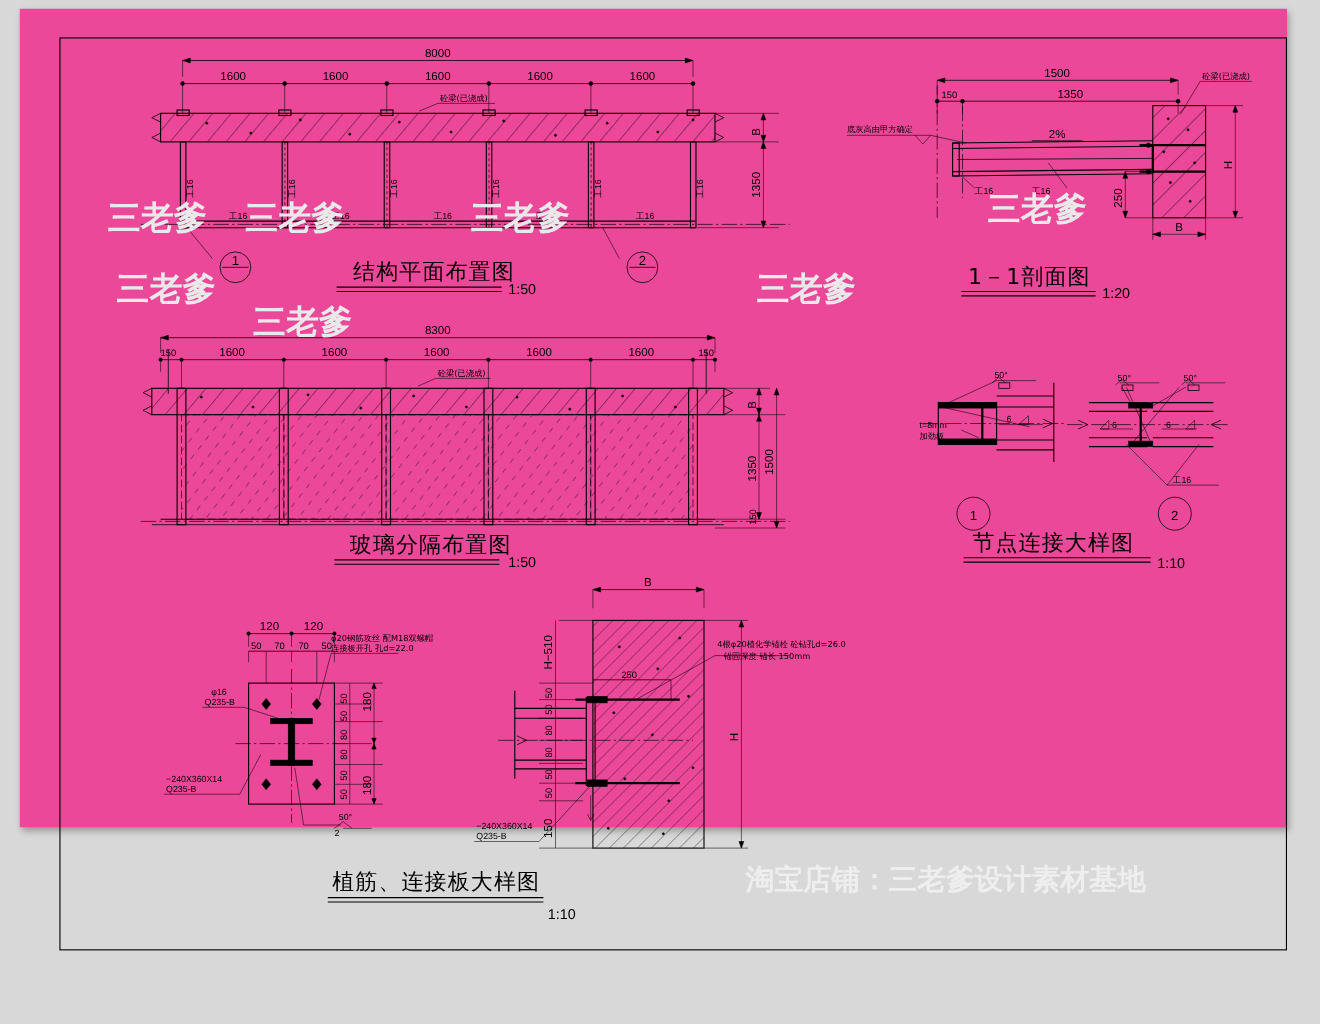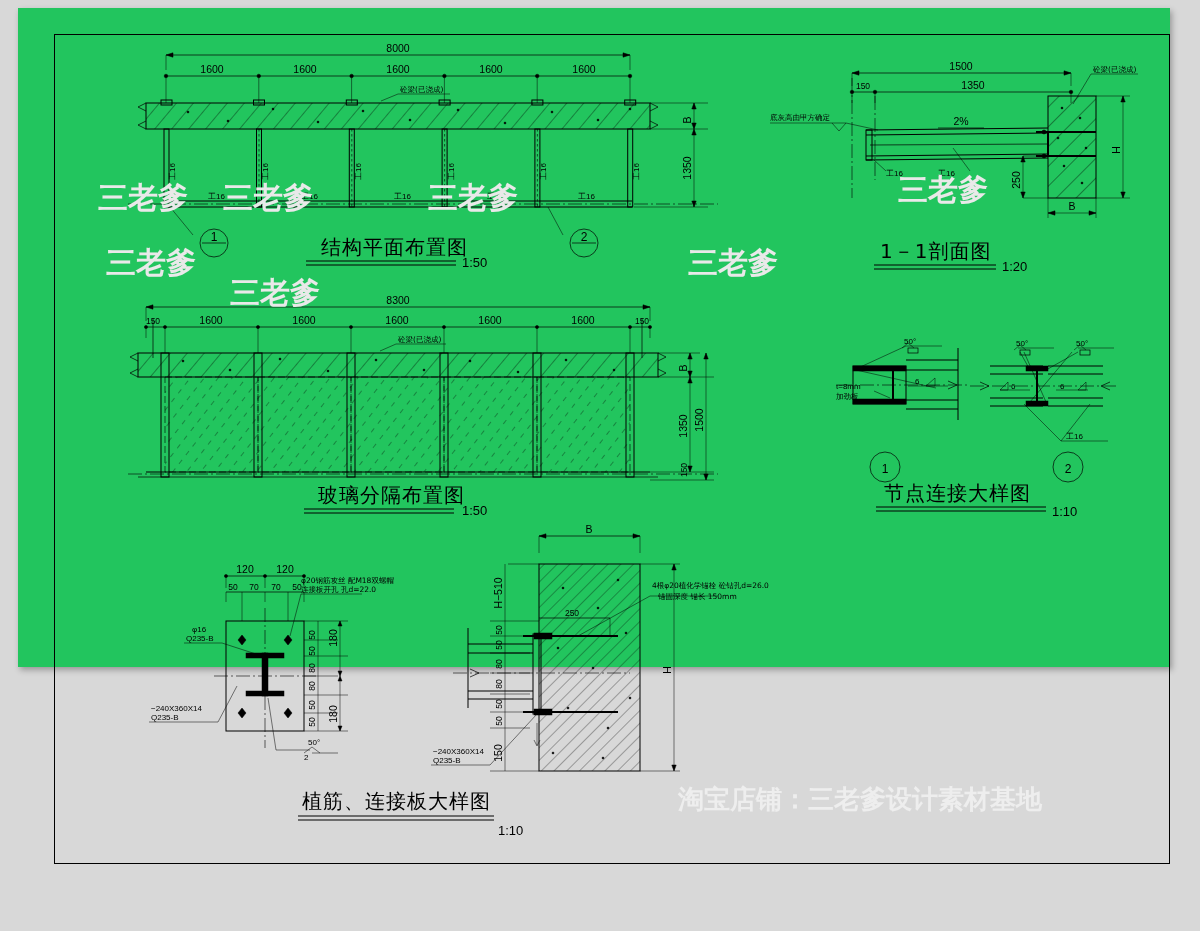--- a/index.html
+++ b/index.html
@@ -1,18 +1,18 @@
 <!DOCTYPE html>
 <html><head>
 <meta charset="utf-8">
 <style>
   html,body{margin:0;padding:0;background:#d8d8d8;}
   body{font-family:"Liberation Sans",sans-serif;}
   #page{position:relative;width:1200px;height:931px;background:#d8d8d8;overflow:hidden;}
-  #sheet{position:absolute;left:18px;top:8px;width:1152px;height:659px;background:#22c55e;
+  #sheet{position:absolute;left:18px;top:8px;width:1152px;height:744px;background:#ec4899;
          box-shadow:2px 3px 6px rgba(0,0,0,.30);}
   #border{position:absolute;left:36px;top:26px;width:1114px;height:828px;border:1.3px solid #000;}
   svg{position:absolute;left:0;top:0;overflow:visible;}
   .blk{fill:none;stroke:#000;stroke-width:1;}
   .thin{fill:none;stroke:#000;stroke-width:0.7;}
   .vthin{fill:none;stroke:#000;stroke-width:0.5;}
   .thick{fill:none;stroke:#000;stroke-width:2;}
   .fillblk{fill:#000;stroke:#000;stroke-width:.5;}
   .dash{fill:none;stroke:#000;stroke-width:0.6;stroke-dasharray:7 3;}
   .cl{fill:none;stroke:#000;stroke-width:0.6;stroke-dasharray:14 3 2 3;}

